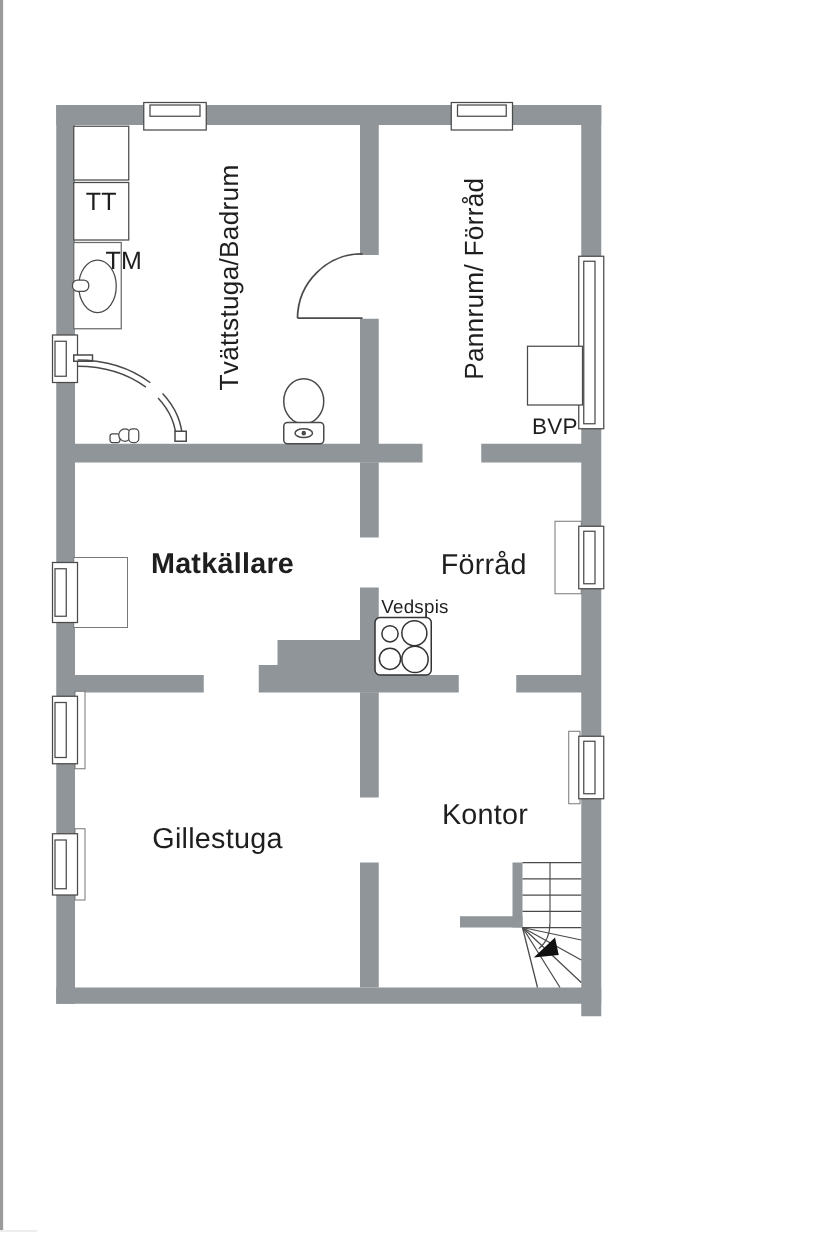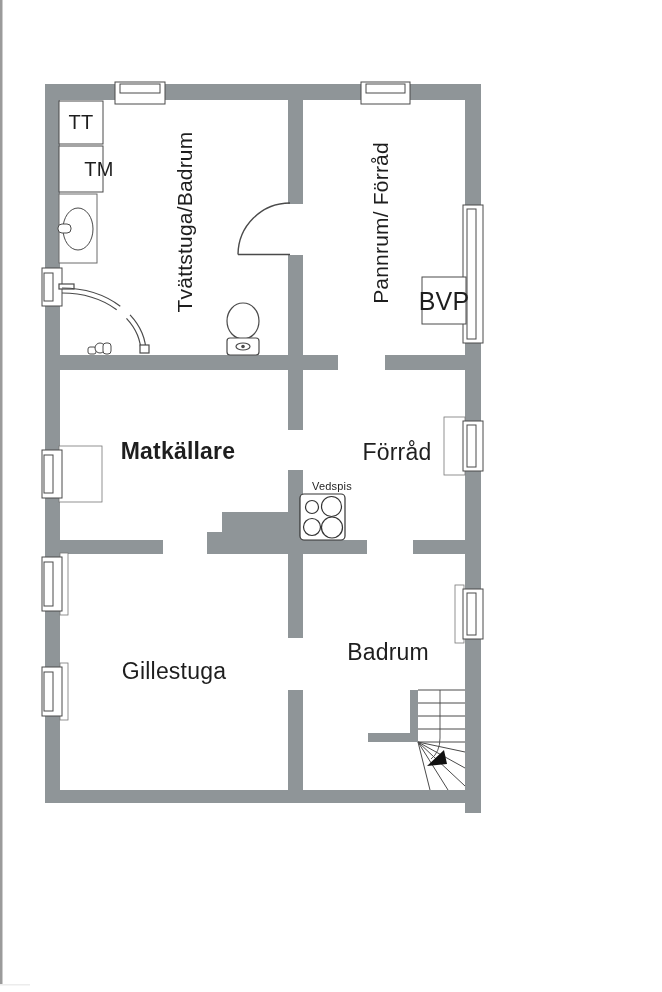--- a/index.html
+++ b/index.html
@@ -8,22 +8,22 @@
     font-family:"Liberation Sans","DejaVu Sans",sans-serif;color:#1e1e1e;
   }
   .plan-svg{position:absolute;left:0;top:0;}
   .lbl{
     position:absolute;white-space:nowrap;color:#1e1e1e;
     transform:translate(-50%,-50%);line-height:1;letter-spacing:.2px;
   }
   .lbl.rot{transform:translate(-50%,-50%) rotate(-90deg);}
   .room-lbl{font-size:23px;}
   .room-lbl-v{font-size:21px;}
-  .small-lbl{font-size:11px;}
-  .box-lbl{font-size:20px;}
+  .small-lbl{font-size:15px;}
+  .box-lbl{font-size:20px;margin-top:40px;}
 </style>
 </head>
 <body>
 
 <div class="canvas">
 
   <svg class="plan-svg" width="662" height="992" viewBox="0 0 662 992">
 
     <g>
       <rect x="0" y="0" width="2.5" height="984" fill="#9b9b9b"></rect>
@@ -169,21 +169,21 @@
       <path d="M 440 690 L 440 738 Q 440 752 431 759" stroke-width="0.9"></path>
     </g>
     <g>
       <polygon points="427,766 444,750 447,764" fill="#111111"></polygon>
     </g>
   </svg>
 
   <div class="lbl rot room-lbl-v" style="left:184px;top:222px;">Tvättstuga/Badrum</div>
   <div class="lbl rot room-lbl-v" style="left:380px;top:223px;">Pannrum/ Förråd</div>
   <div class="lbl room-lbl" style="left:178px;top:451px;font-weight:bold;">Matkällare</div>
-  <div class="lbl room-lbl" style="left:397px;top:452px;text-align:center;">Förråd</div>
+  <div class="lbl room-lbl" style="left:387px;top:452px;text-align:center;">Förråd</div>
   <div class="lbl room-lbl" style="left:174px;top:671px;text-align:center;">Gillestuga</div>
-  <div class="lbl room-lbl" style="left:388px;top:652px;">Badrum</div>
+  <div class="lbl room-lbl" style="left:388px;top:652px;">Kontor</div>
 
   <div class="lbl box-lbl" style="left:81px;top:122px;">TT</div>
   <div class="lbl box-lbl" style="left:99px;top:169px;">TM</div>
-  <div class="lbl box-lbl" style="left:444px;top:301px;font-size:25px;">BVP</div>
+  <div class="lbl box-lbl" style="left:444px;top:301px;font-size:18px;">BVP</div>
   <div class="lbl small-lbl" style="left:332px;top:486px;">Vedspis</div>
 </div>
 
 </body></html>

